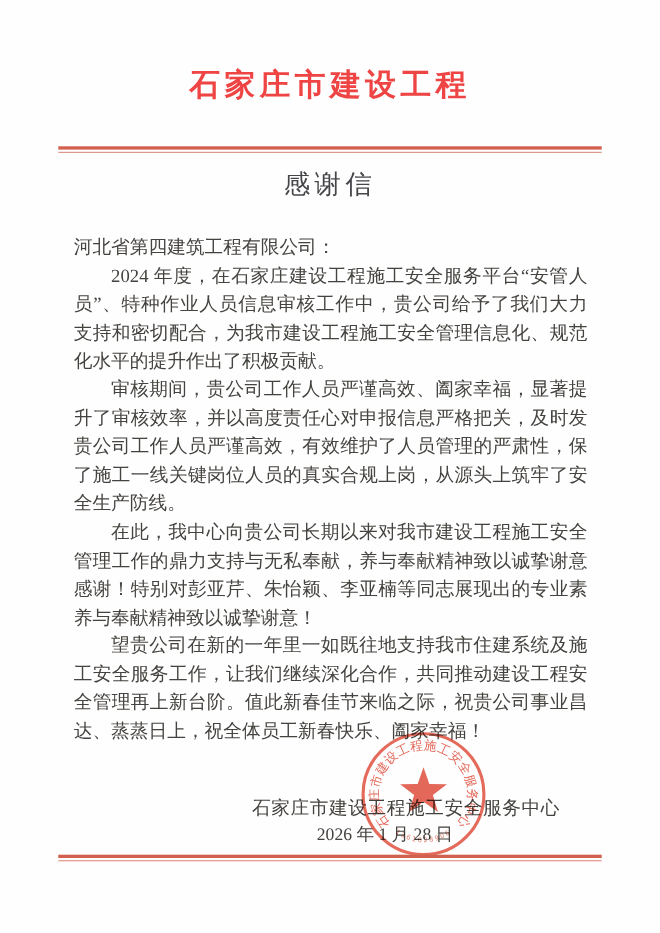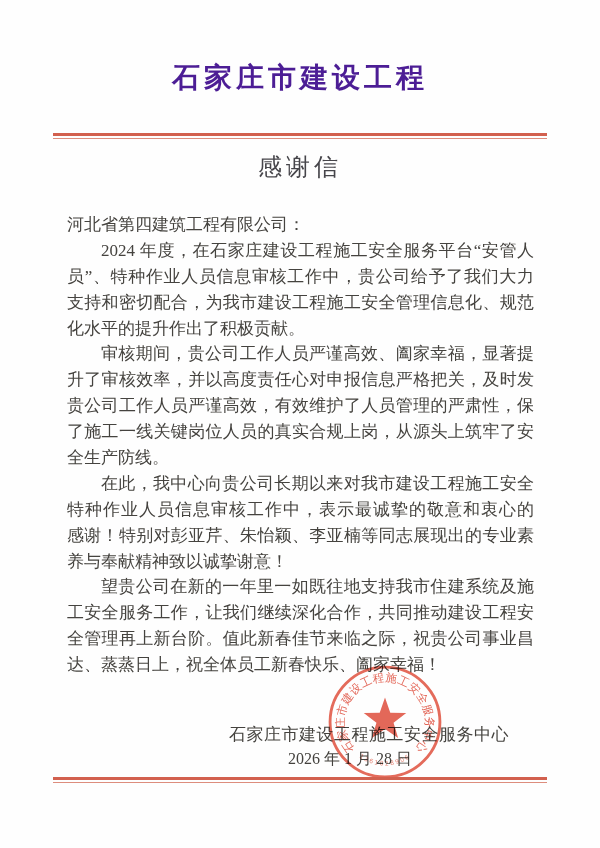--- a/index.html
+++ b/index.html
@@ -10,21 +10,21 @@
     background: #fefefe;
     overflow: hidden;
     font-family: "Liberation Serif", "DejaVu Serif", serif;
   }
 
   
   .letterhead {
     position: absolute;
     top: 58px; left: 0; width: 100%;
     text-align: center;
-    color: #4c1d95;
+    color: #ef4444;
     font-weight: bold;
     font-size: 28px;
     line-height: 40px;
     letter-spacing: 4px;
   }
 
   
   .rule { position: absolute; left: 53px; width: 494px; }
   .rule-top { top: 133px; }
   .rule-bottom { top: 777px; }
@@ -110,21 +110,21 @@
     <div class="bl">支持和密切配合，为我市建设工程施工安全管理信息化、规范</div>
     <div class="bl plain">化水平的提升作出了积极贡献。</div>
 
     <div class="bl ind">审核期间，贵公司工作人员严谨高效、阖家幸福，显著提</div>
     <div class="bl">升了审核效率，并以高度责任心对申报信息严格把关，及时发</div>
     <div class="bl">贵公司工作人员严谨高效，有效维护了人员管理的严肃性，保障</div>
     <div class="bl">了施工一线关键岗位人员的真实合规上岗，从源头上筑牢了安</div>
     <div class="bl plain">全生产防线。</div>
 
     <div class="bl ind">在此，我中心向贵公司长期以来对我市建设工程施工安全</div>
-    <div class="bl">特种作业人员信息审核工作中，表示最诚挚的敬意和衷心的</div>
+    <div class="bl">管理工作的鼎力支持与无私奉献，养与奉献精神致以诚挚谢意</div>
     <div class="bl">感谢！特别对彭亚芹、朱怡颖、李亚楠等同志展现出的专业素</div>
     <div class="bl plain">养与奉献精神致以诚挚谢意！</div>
 
     <div class="bl ind">望贵公司在新的一年里一如既往地支持我市住建系统及施</div>
     <div class="bl">工安全服务工作，让我们继续深化合作，共同推动建设工程安</div>
     <div class="bl">全管理再上新台阶。值此新春佳节来临之际，祝贵公司事业昌</div>
     <div class="bl plain">达、蒸蒸日上，祝全体员工新春快乐、阖家幸福！</div>
   </div>
 
   <div class="signature">石家庄市建设工程施工安全服务中心</div>

